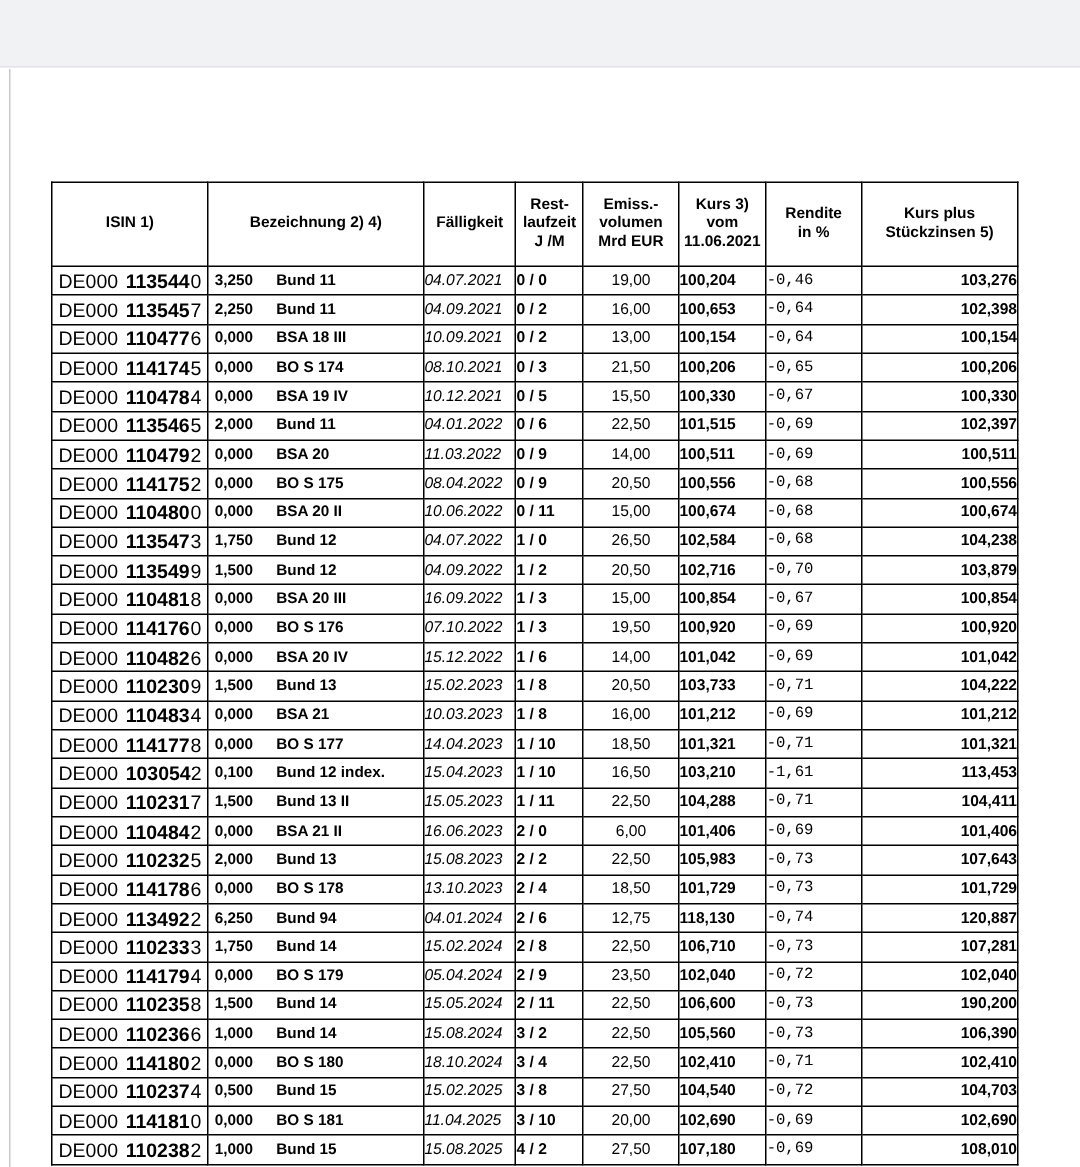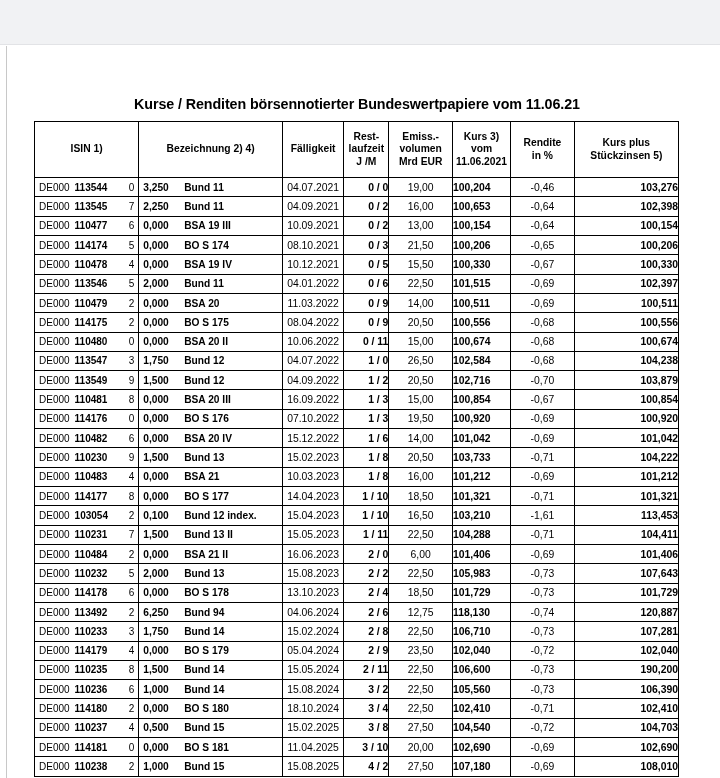--- a/index.html
+++ b/index.html
@@ -93,54 +93,53 @@
   col.c-emiss  { width: 58px; }
   col.c-kurs   { width: 53px; }
   col.c-rend   { width: 58px; }
   col.c-plus   { width: 95px; }
 
   
   .isin-wrap {
     display: flex;
     align-items: center;
     padding: 0 4px 0 4px;
-    font-size: 10px;
+    font-size: 13px;
   }
   .isin-prefix { font-weight: normal; margin-right: 5px; }
   .isin-core   { font-weight: bold; }
   .isin-check  { margin-left: auto; font-weight: normal; }
 
   
   .bez-wrap {
     display: flex;
     align-items: center;
     padding: 0 4px;
     font-weight: bold;
     font-size: 10.2px;
   }
   .bez-coupon { min-width: 34px; }
   .bez-name   { margin-left: 7px; text-align: center; }
 
-  td.faellig   { text-align: center; font-weight: normal; font-size: 10.2px; }
-  td.rest      { text-align: right; font-weight: bold; font-size: 10.2px; }
+  td.faellig   { text-align: left; font-weight: normal; font-size: 10.2px; font-style: italic; }
+  td.rest      { text-align: left; font-weight: bold; font-size: 10.2px; }
   td.emiss     { text-align: center; font-weight: normal; font-size: 10.2px; }
   td.kurs      { font-weight: bold; font-size: 10.4px; padding-right: 5px; }
-  td.rendite   { text-align: center; font-weight: normal; font-size: 10.2px; }
+  td.rendite   { font-weight: normal; font-size: 10.2px; font-family: Liberation Mono, monospace; }
   td.kursplus  { text-align: right; font-weight: bold; font-size: 10.4px; padding-right: 6px; }
 </style>
 </head>
 <body>
 
 <div id="viewer">
 
   <div id="viewer-topbar"></div>
 
   <div id="page">
 
-    <div id="doc-title">Kurse / Renditen börsennotierter Bundeswertpapiere vom 11.06.21</div>
 
     <table class="rates">
       <colgroup>
         <col class="c-isin">
           <col class="c-bez">
           <col class="c-faell">
           <col class="c-rest">
         <col class="c-emiss">
           <col class="c-kurs">
           <col class="c-rend">
@@ -223,21 +222,21 @@
             <td>
               <div class="isin-wrap">
                 <span class="isin-prefix">DE000</span>
                 <span class="isin-core">110477</span>
                 <span class="isin-check">6</span>
               </div>
             </td>
             <td>
               <div class="bez-wrap">
                 <span class="bez-coupon">0,000</span>
-                <span class="bez-name">BSA 19 III</span>
+                <span class="bez-name">BSA 18 III</span>
               </div>
             </td>
             <td class="faellig">10.09.2021</td>
             <td class="rest">0 / 2</td>
             <td class="emiss">13,00</td>
             <td class="kurs">100,154</td>
             <td class="rendite">-0,64</td>
             <td class="kursplus">100,154</td>
           </tr>
           <tr>
@@ -646,21 +645,21 @@
                 <span class="isin-core">113492</span>
                 <span class="isin-check">2</span>
               </div>
             </td>
             <td>
               <div class="bez-wrap">
                 <span class="bez-coupon">6,250</span>
                 <span class="bez-name">Bund 94</span>
               </div>
             </td>
-            <td class="faellig">04.06.2024</td>
+            <td class="faellig">04.01.2024</td>
             <td class="rest">2 / 6</td>
             <td class="emiss">12,75</td>
             <td class="kurs">118,130</td>
             <td class="rendite">-0,74</td>
             <td class="kursplus">120,887</td>
           </tr>
           <tr>
             <td>
               <div class="isin-wrap">
                 <span class="isin-prefix">DE000</span>

